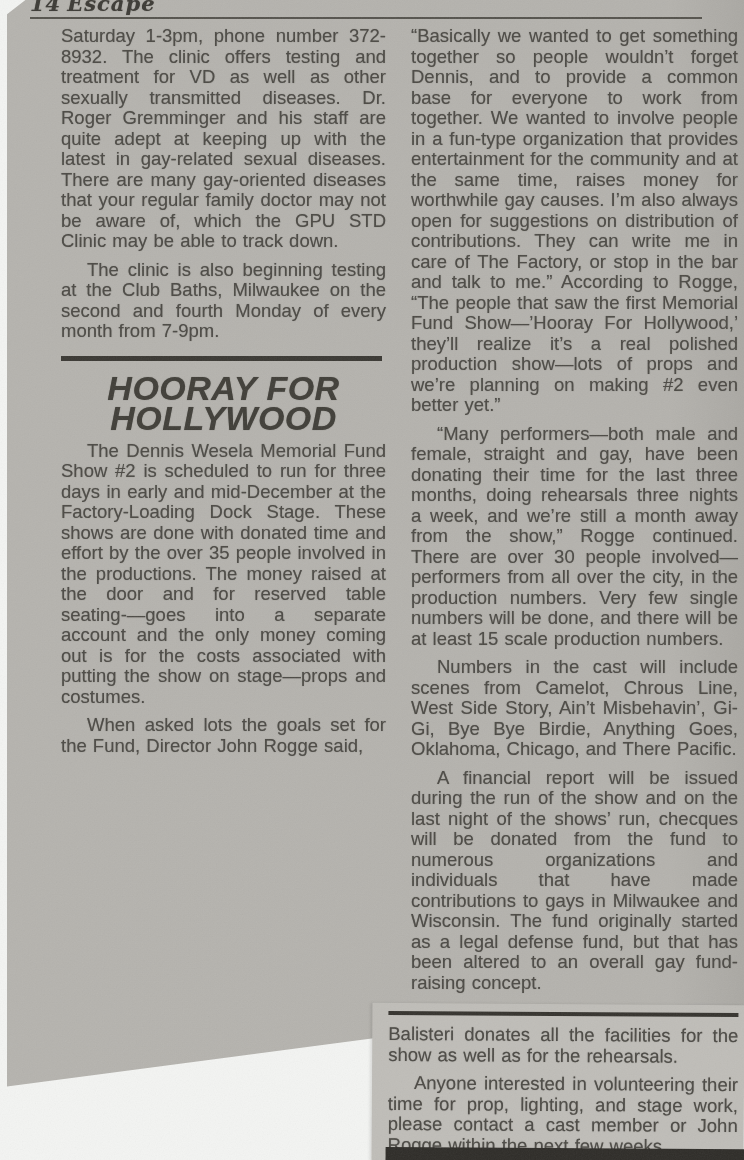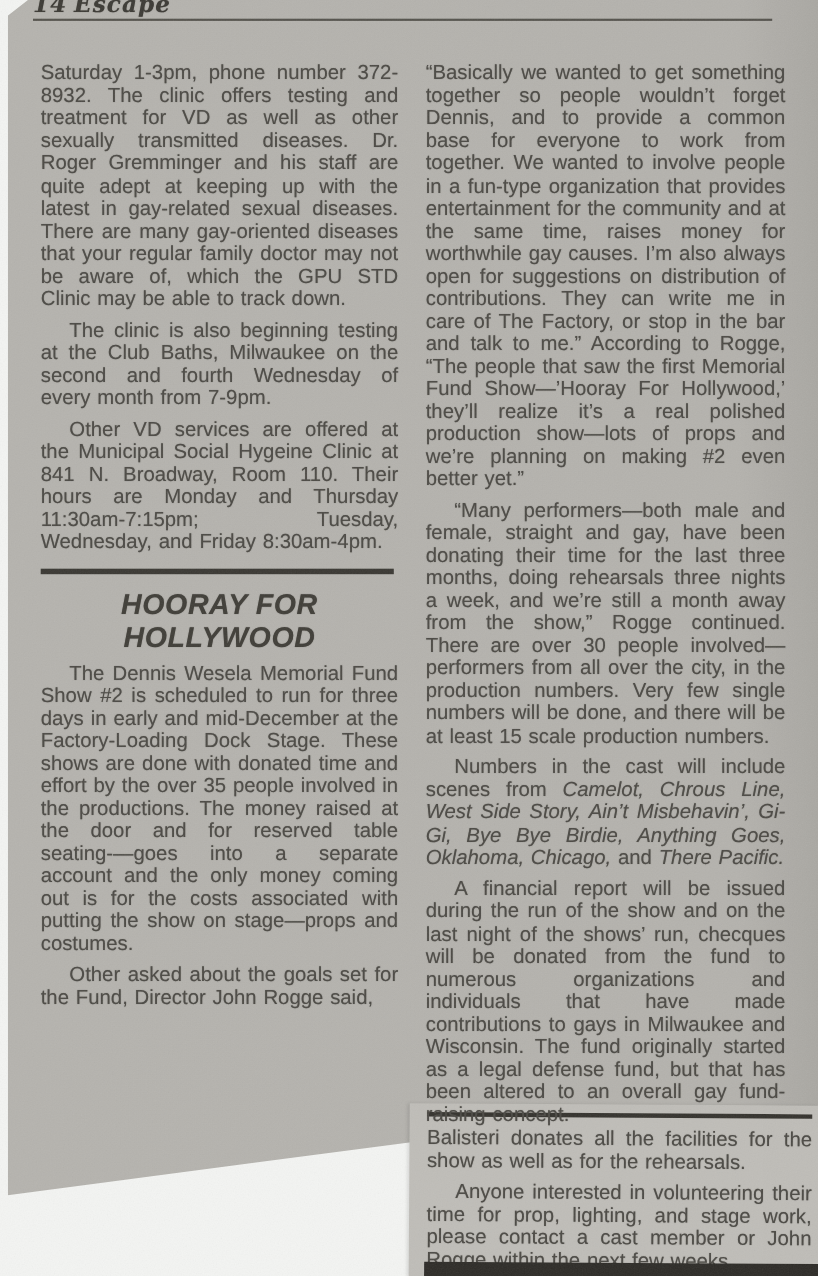--- a/index.html
+++ b/index.html
@@ -23,44 +23,44 @@
     position:absolute; left:30px; top:-9px; height:26px; overflow:hidden;
     font-family:"DejaVu Serif", serif; font-style:italic; font-weight:bold;
     font-size:21px; color:#3c3a35; letter-spacing:1px;
     text-shadow:0 0 1px rgba(60,58,52,.6);
   }
   .page-header .pubname{margin-left:6px;}
   .header-rule{
     position:absolute; left:30px; top:17px; width:672px; height:2px;
     background:#55534d;
   }
-  .col{position:absolute; top:56px; color:#4c4a45;}
+  .col{position:absolute; top:26px; color:#4c4a45;margin-left:24px;}
   .col-left{left:37px; width:325px;}
   .col-right{left:387px; width:327px;}
   p.art{
     font-size:18.5px; line-height:20.5px; text-align:justify;
     margin:0 0 8px; color:#4c4a45;
     text-shadow:0 0 1px rgba(76,74,69,.55);
     word-spacing:1px;
   }
   p.indent{text-indent:26px;}
   .divider{height:5px; background:#3a3833; margin:14px 4px 12px 0;}
   .headline{
     text-align:center; font-weight:bold; font-style:italic;
-    font-size:26px; line-height:30px; color:#403e38;
+    font-size:34px; line-height:30px; color:#403e38;
     margin:0 0 8px; letter-spacing:0.5px;
     text-shadow:0 0 1px rgba(64,62,56,.6);
   }
   .strip-inner{padding:8px 6px 0 16px; position:relative; height:150px;}
   .strip-divider{height:4px; background:#35332e; margin:0 0 9px;}
   .bottom-bar{
     position:absolute; left:14px; right:-6px; top:144px; height:16px;
     background:#2e2c28;
   }
-  .ital{font-style:italic;}
+  .ital{}
   .grain{position:absolute; left:0; top:0; width:744px; height:1160px;
     opacity:0.08; pointer-events:none; z-index:9;}
 </style>
 </head>
 <body>
 
 <div class="page">
 
   <div class="paper-main"></div>
   <div class="paper-strip">
@@ -72,32 +72,31 @@
     </div>
   </div>
 
   <div class="page-header">
     <span>14</span><span class="pubname">Escape</span>
   </div>
   <div class="header-rule"></div>
 
   <div class="col col-left">
     <p class="art">Saturday 1-3pm, phone number 372-8932. The clinic offers testing and treatment for VD as well as other sexually transmitted diseases. Dr. Roger Gremminger and his staff are quite adept at keeping up with the latest in gay-related sexual diseases. There are many gay-oriented diseases that your regular family doctor may not be aware of, which the GPU STD Clinic may be able to track down.</p>
-    <p class="art indent">The clinic is also beginning testing at the Club Baths, Milwaukee on the second and fourth Wednesday of every month from 7-9pm.</p>
-    <p class="art indent">Other VD services are offered at the Municipal Social Hygeine Clinic at 841 N. Broadway, Room 110. Their hours are Monday and Thursday 11:30am-7:15pm; Tuesday, Wednesday, and Friday 8:30am-4pm.</p>
+    <p class="art indent">The clinic is also beginning testing at the Club Baths, Milwaukee on the second and fourth Monday of every month from 7-9pm.</p>
 
     <div class="divider"></div>
 
     <div class="headline">
       <div>HOORAY FOR</div>
       <div>HOLLYWOOD</div>
     </div>
 
     <p class="art indent">The Dennis Wesela Memorial Fund Show #2 is scheduled to run for three days in early and mid-December at the Factory-Loading Dock Stage. These shows are done with donated time and effort by the over 35 people involved in the productions. The money raised at the door and for reserved table seating-—goes into a separate account and the only money coming out is for the costs associated with putting the show on stage—props and costumes.</p>
-    <p class="art indent">Other asked about the goals set for the Fund, Director John Rogge said,</p>
+    <p class="art indent">When asked lots the goals set for the Fund, Director John Rogge said,</p>
   </div>
 
   <div class="col col-right">
     <p class="art">“Basically we wanted to get something together so people wouldn’t forget Dennis, and to provide a common base for everyone to work from together. We wanted to involve people in a fun-type organization that provides entertainment for the community and at the same time, raises money for worthwhile gay causes. I’m also always open for suggestions on distribution of contributions. They can write me in care of The Factory, or stop in the bar and talk to me.” According to Rogge, “The people that saw the first Memorial Fund Show—’Hooray For Hollywood,’ they’ll realize it’s a real polished production show—lots of props and we’re planning on making #2 even better yet.”</p>
     <p class="art indent">“Many performers—both male and female, straight and gay, have been donating their time for the last three months, doing rehearsals three nights a week, and we’re still a month away from the show,” Rogge continued. There are over 30 people involved—performers from all over the city, in the production numbers. Very few single numbers will be done, and there will be at least 15 scale production numbers.</p>
     <p class="art indent"><span>Numbers in the cast will include scenes from </span><span class="ital">Camelot, Chrous Line, West Side Story, Ain’t Misbehavin’, Gi-Gi, Bye Bye Birdie, Anything Goes, Oklahoma, Chicago,</span><span> and </span><span class="ital">There Pacific.</span></p>
     <p class="art indent">A financial report will be issued during the run of the show and on the last night of the shows’ run, checques will be donated from the fund to numerous organizations and individuals that have made contributions to gays in Milwaukee and Wisconsin. The fund originally started as a legal defense fund, but that has been altered to an overall gay fund-raising concept.</p>
   </div>
 
   <svg class="grain" xmlns="http://www.w3.org/2000/svg" width="744" height="1160">

